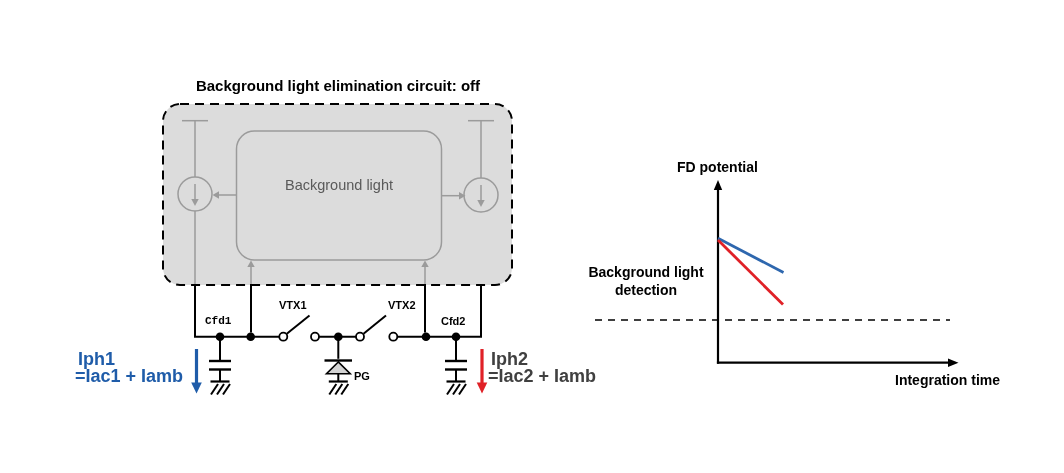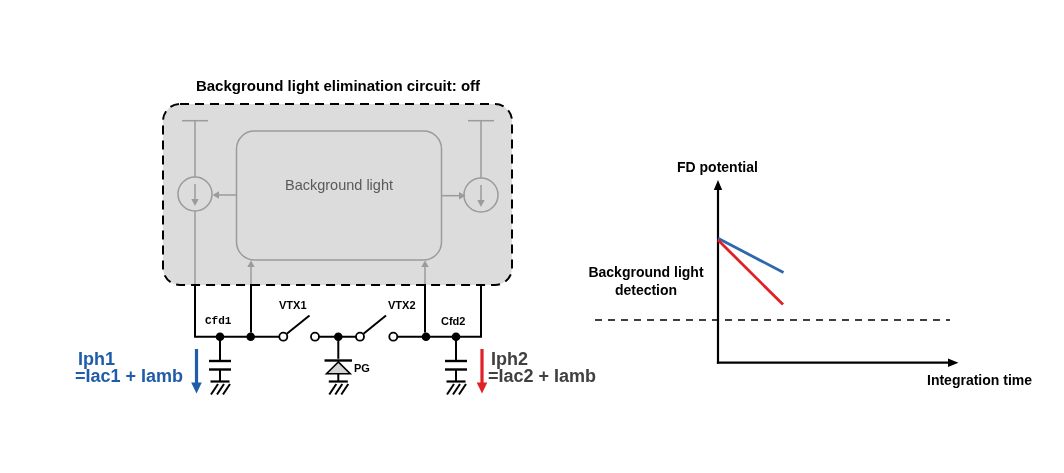--- a/index.html
+++ b/index.html
@@ -147,33 +147,33 @@
   <div class="lbl title" style="left:163px; top:77px; width:350px;">Background light elimination circuit: off</div>
 
   <div class="det" style="left:246px; top:177px; width:186px;">
     <div>Background light</div>
   </div>
 
   <div class="lbl" style="left:205px; top:315px;font-family:Liberation Mono, monospace;">Cfd1</div>
   <div class="lbl" style="left:279px; top:299px;">VTX1</div>
   <div class="lbl" style="left:376px; top:299px;margin-left:12px;">VTX2</div>
   <div class="lbl" style="left:441px; top:315px;text-align:center;">Cfd2</div>
-  <div class="lbl" style="left:354px; top:362px;">PG</div>
+  <div class="lbl" style="left:354px; top:370px;">PG</div>
 
   <div class="cur blue" style="left:75px; top:351px;">
     <div class="ind">Iph1</div>
     <div>=Iac1 + Iamb</div>
   </div>
 
   <div class="cur red" style="left:488px; top:351px;">
     <div class="ind">Iph2</div>
     <div>=Iac2 + Iamb</div>
   </div>
 
   <div class="lbl graphlbl" style="left:677px; top:159px;">FD potential</div>
-  <div class="lbl graphlbl" style="left:895px; top:372px;margin-left:32px;">Integration time</div>
+  <div class="lbl graphlbl" style="left:895px; top:372px;">Integration time</div>
 
   <div class="thresh" style="left:580px; top:263px; width:132px;">
     <div>Background light</div>
     <div>detection</div>
   </div>
 
 </div>
 
 </body></html>

